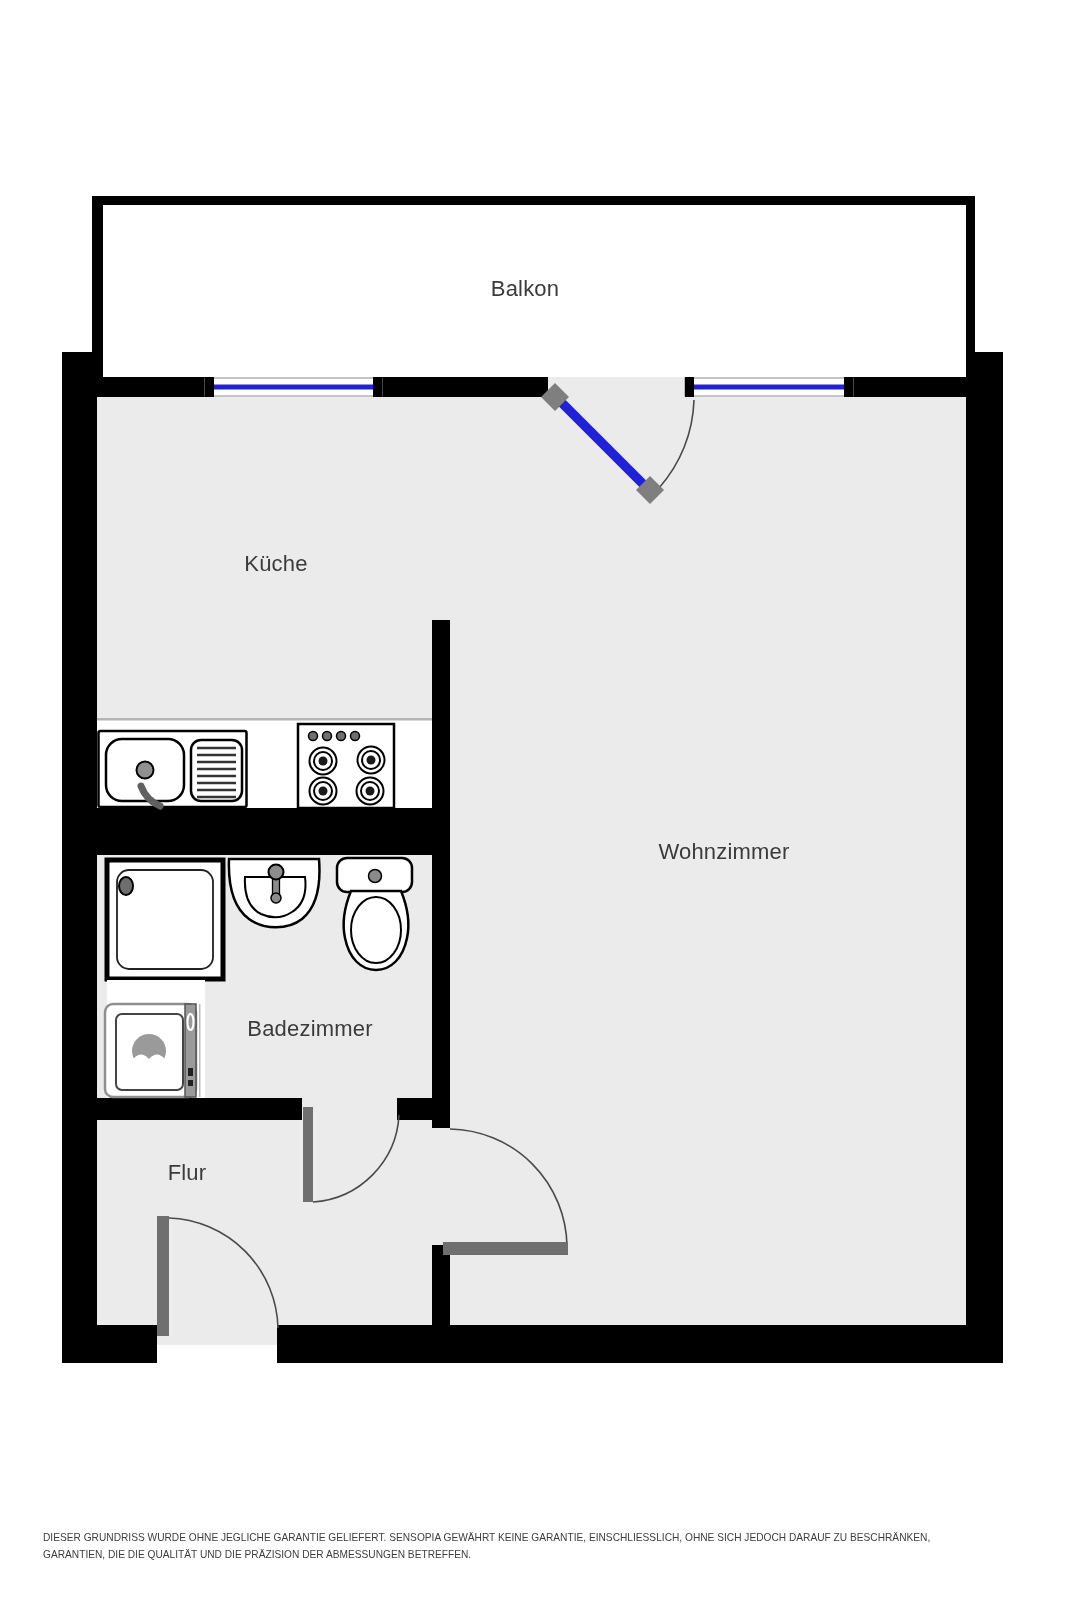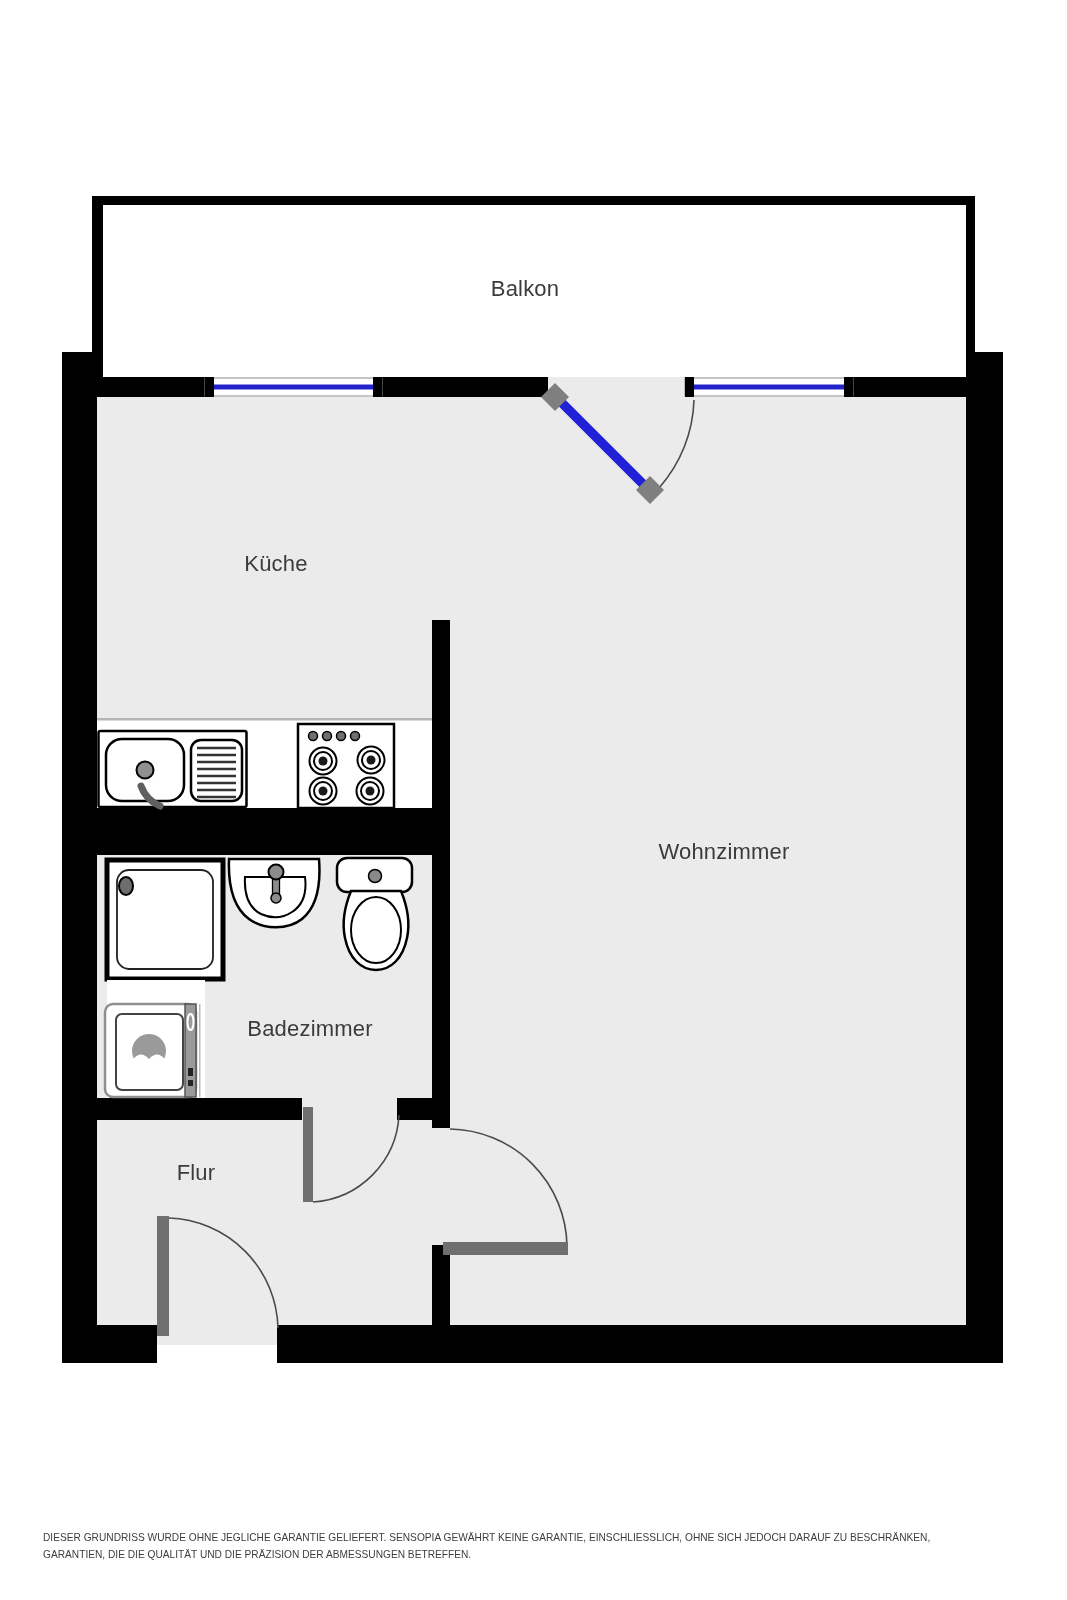--- a/index.html
+++ b/index.html
@@ -171,16 +171,16 @@
         <path d="M 169,1218 A 113,113 0 0 1 278,1328" fill="none" stroke="#4a4a4a" stroke-width="1.6"></path>
         <rect x="157" y="1216" width="12" height="120" fill="#6f6f6f"></rect>
       </g>
     </g>
   </svg>
 
   <div class="room-label" style="left:525px;top:289px">Balkon</div>
   <div class="room-label" style="left:276px;top:564px">Küche</div>
   <div class="room-label" style="left:724px;top:852px">Wohnzimmer</div>
   <div class="room-label" style="left:310px;top:1029px">Badezimmer</div>
-  <div class="room-label" style="left:196px;top:1173px">Flur</div>
+  <div class="room-label" style="left:187px;top:1173px">Flur</div>
 
   <div class="disclaimer">DIESER GRUNDRISS WURDE OHNE JEGLICHE GARANTIE GELIEFERT. SENSOPIA GEWÄHRT KEINE GARANTIE, EINSCHLIESSLICH, OHNE SICH JEDOCH DARAUF ZU BESCHRÄNKEN, GARANTIEN, DIE DIE QUALITÄT UND DIE PRÄZISION DER ABMESSUNGEN BETREFFEN.</div>
 </div>
 
 </body></html>

